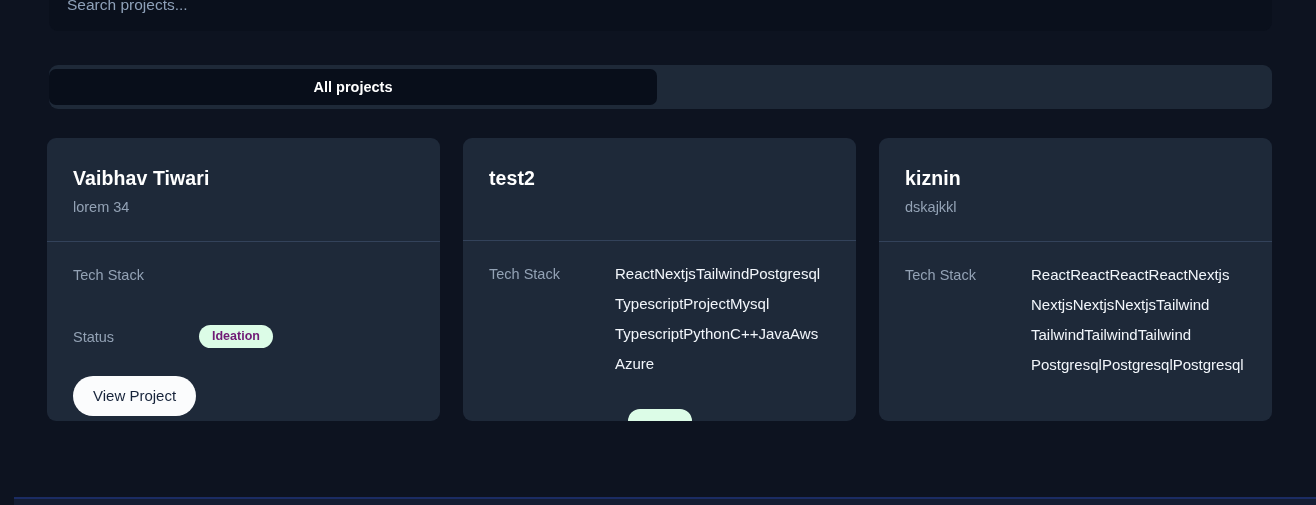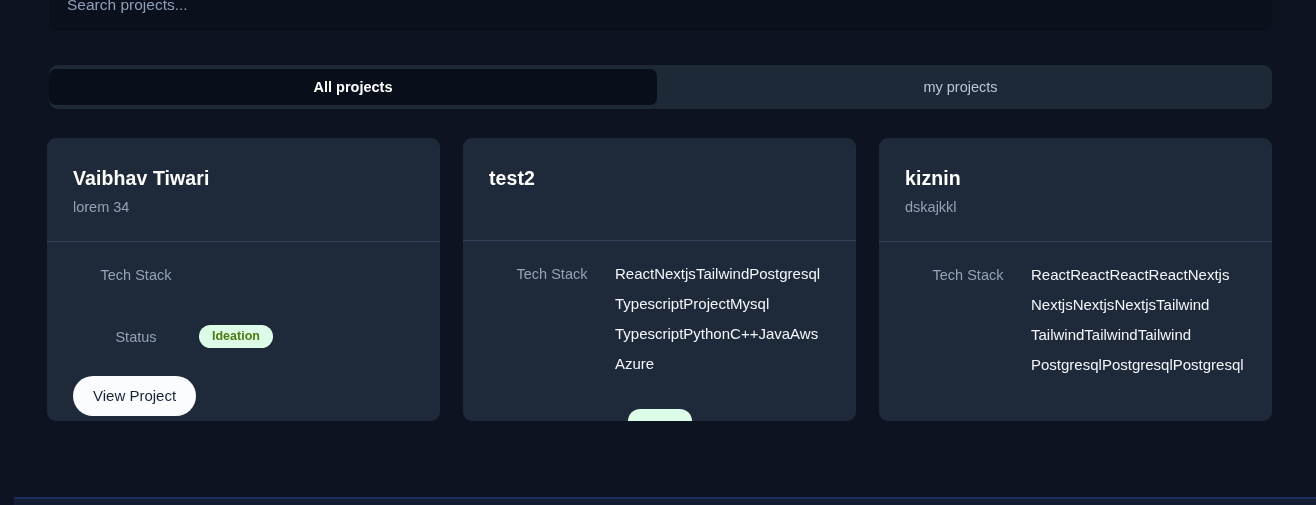--- a/index.html
+++ b/index.html
@@ -136,21 +136,20 @@
     display: flex;
     align-items: flex-start;
   }
   .row-label {
     color: #93a2b5;
     font-size: 14.5px;
     width: 126px;
     flex: none;
     line-height: 1.3;
     padding-top: 2px;
-    text-align: center;
   }
   .tech-list {
     display: flex;
     flex-wrap: wrap;
     gap: 8px 0;
     align-content: flex-start;
     max-width: 230px;
   }
   .tech-item {
     color: #f2f6fb;
@@ -162,21 +161,21 @@
   .row-status {
     display: flex;
     align-items: center;
     margin-top: 40px;
   }
   .badge {
     display: inline-flex;
     align-items: center;
     justify-content: center;
     background: #dcfce7;
-    color: #4d7c0f;
+    color: #701a75;
     font-size: 12.5px;
     font-weight: bold;
     border-radius: 999px;
     padding: 5px 13px;
     line-height: 1;
   }
 
   .btn-view {
     margin-top: 28px;
     display: inline-flex;
@@ -222,21 +221,20 @@
 <body>
 
 <div class="page">
 
   <div class="search-wrap">
     <input class="search-input" type="text" placeholder="Search projects..." style="">
   </div>
 
   <div class="tabs">
     <div class="tab tab-all">All projects</div>
-    <div class="tab tab-my">my projects</div>
   </div>
 
   <div class="grid">
 
     <div class="card">
       <div class="card-head">
         <div class="card-title">Vaibhav Tiwari</div>
         <div class="card-sub">lorem 34</div>
       </div>
       <div class="card-divider"></div>

